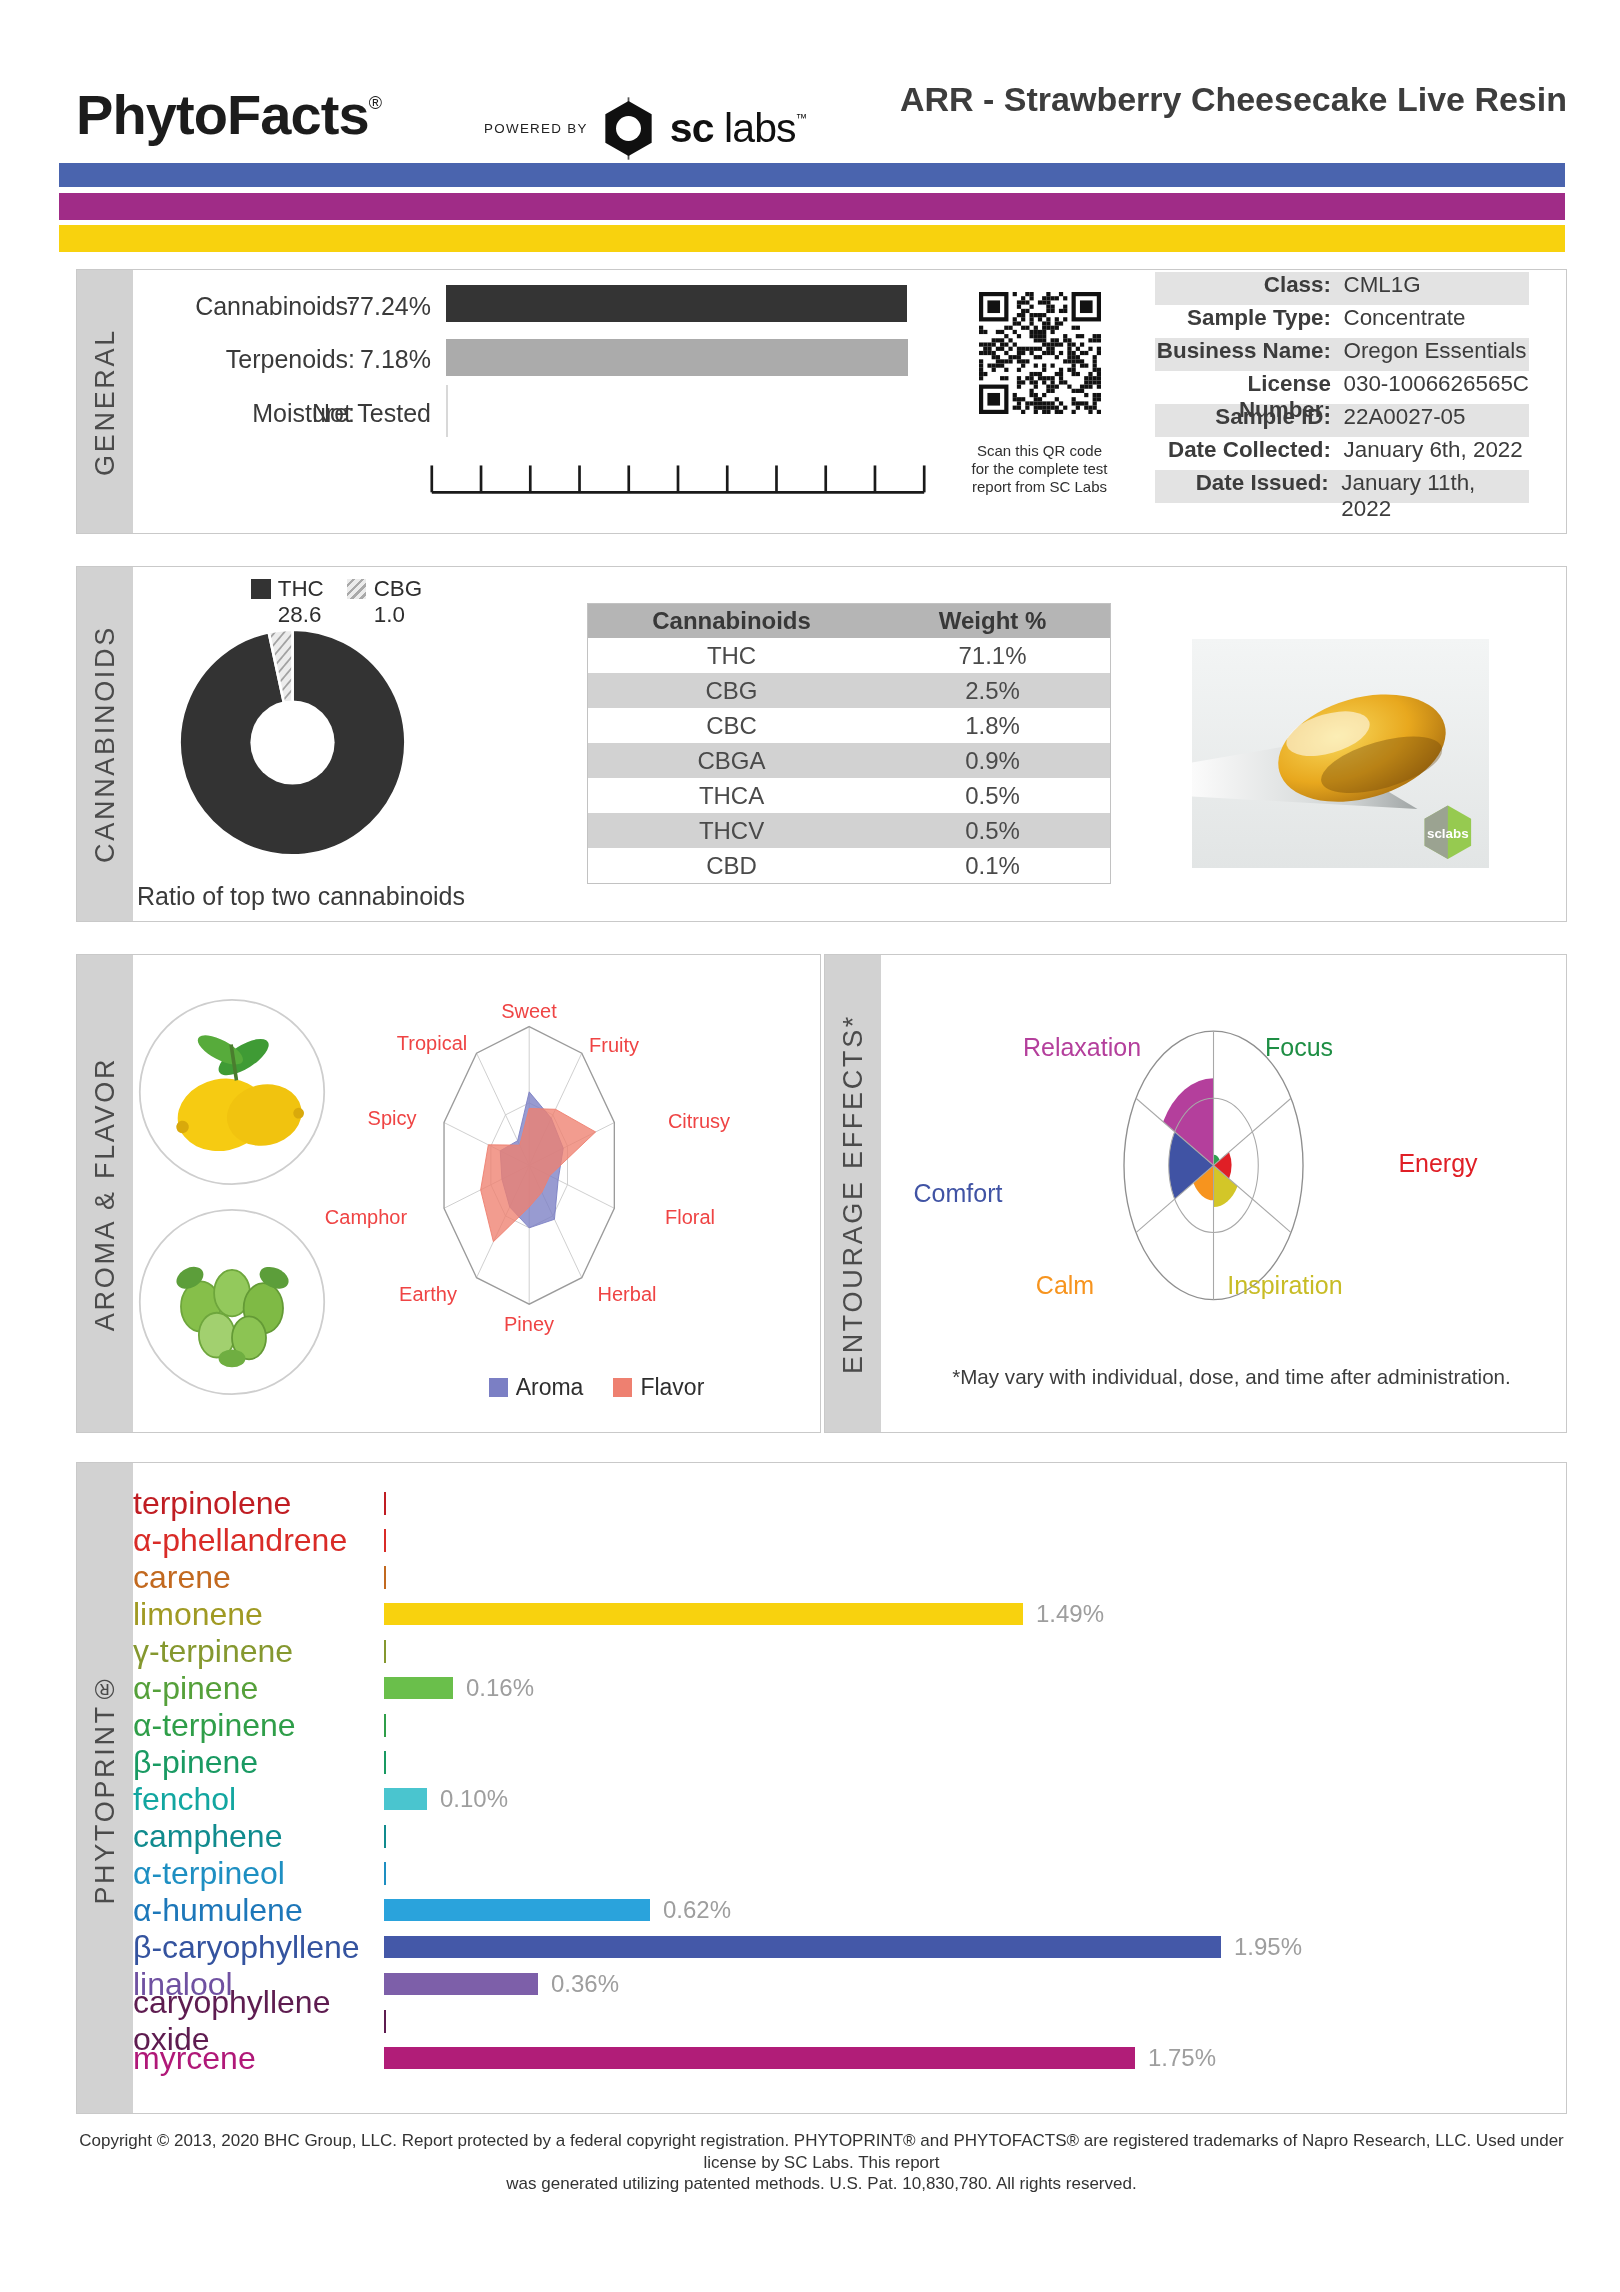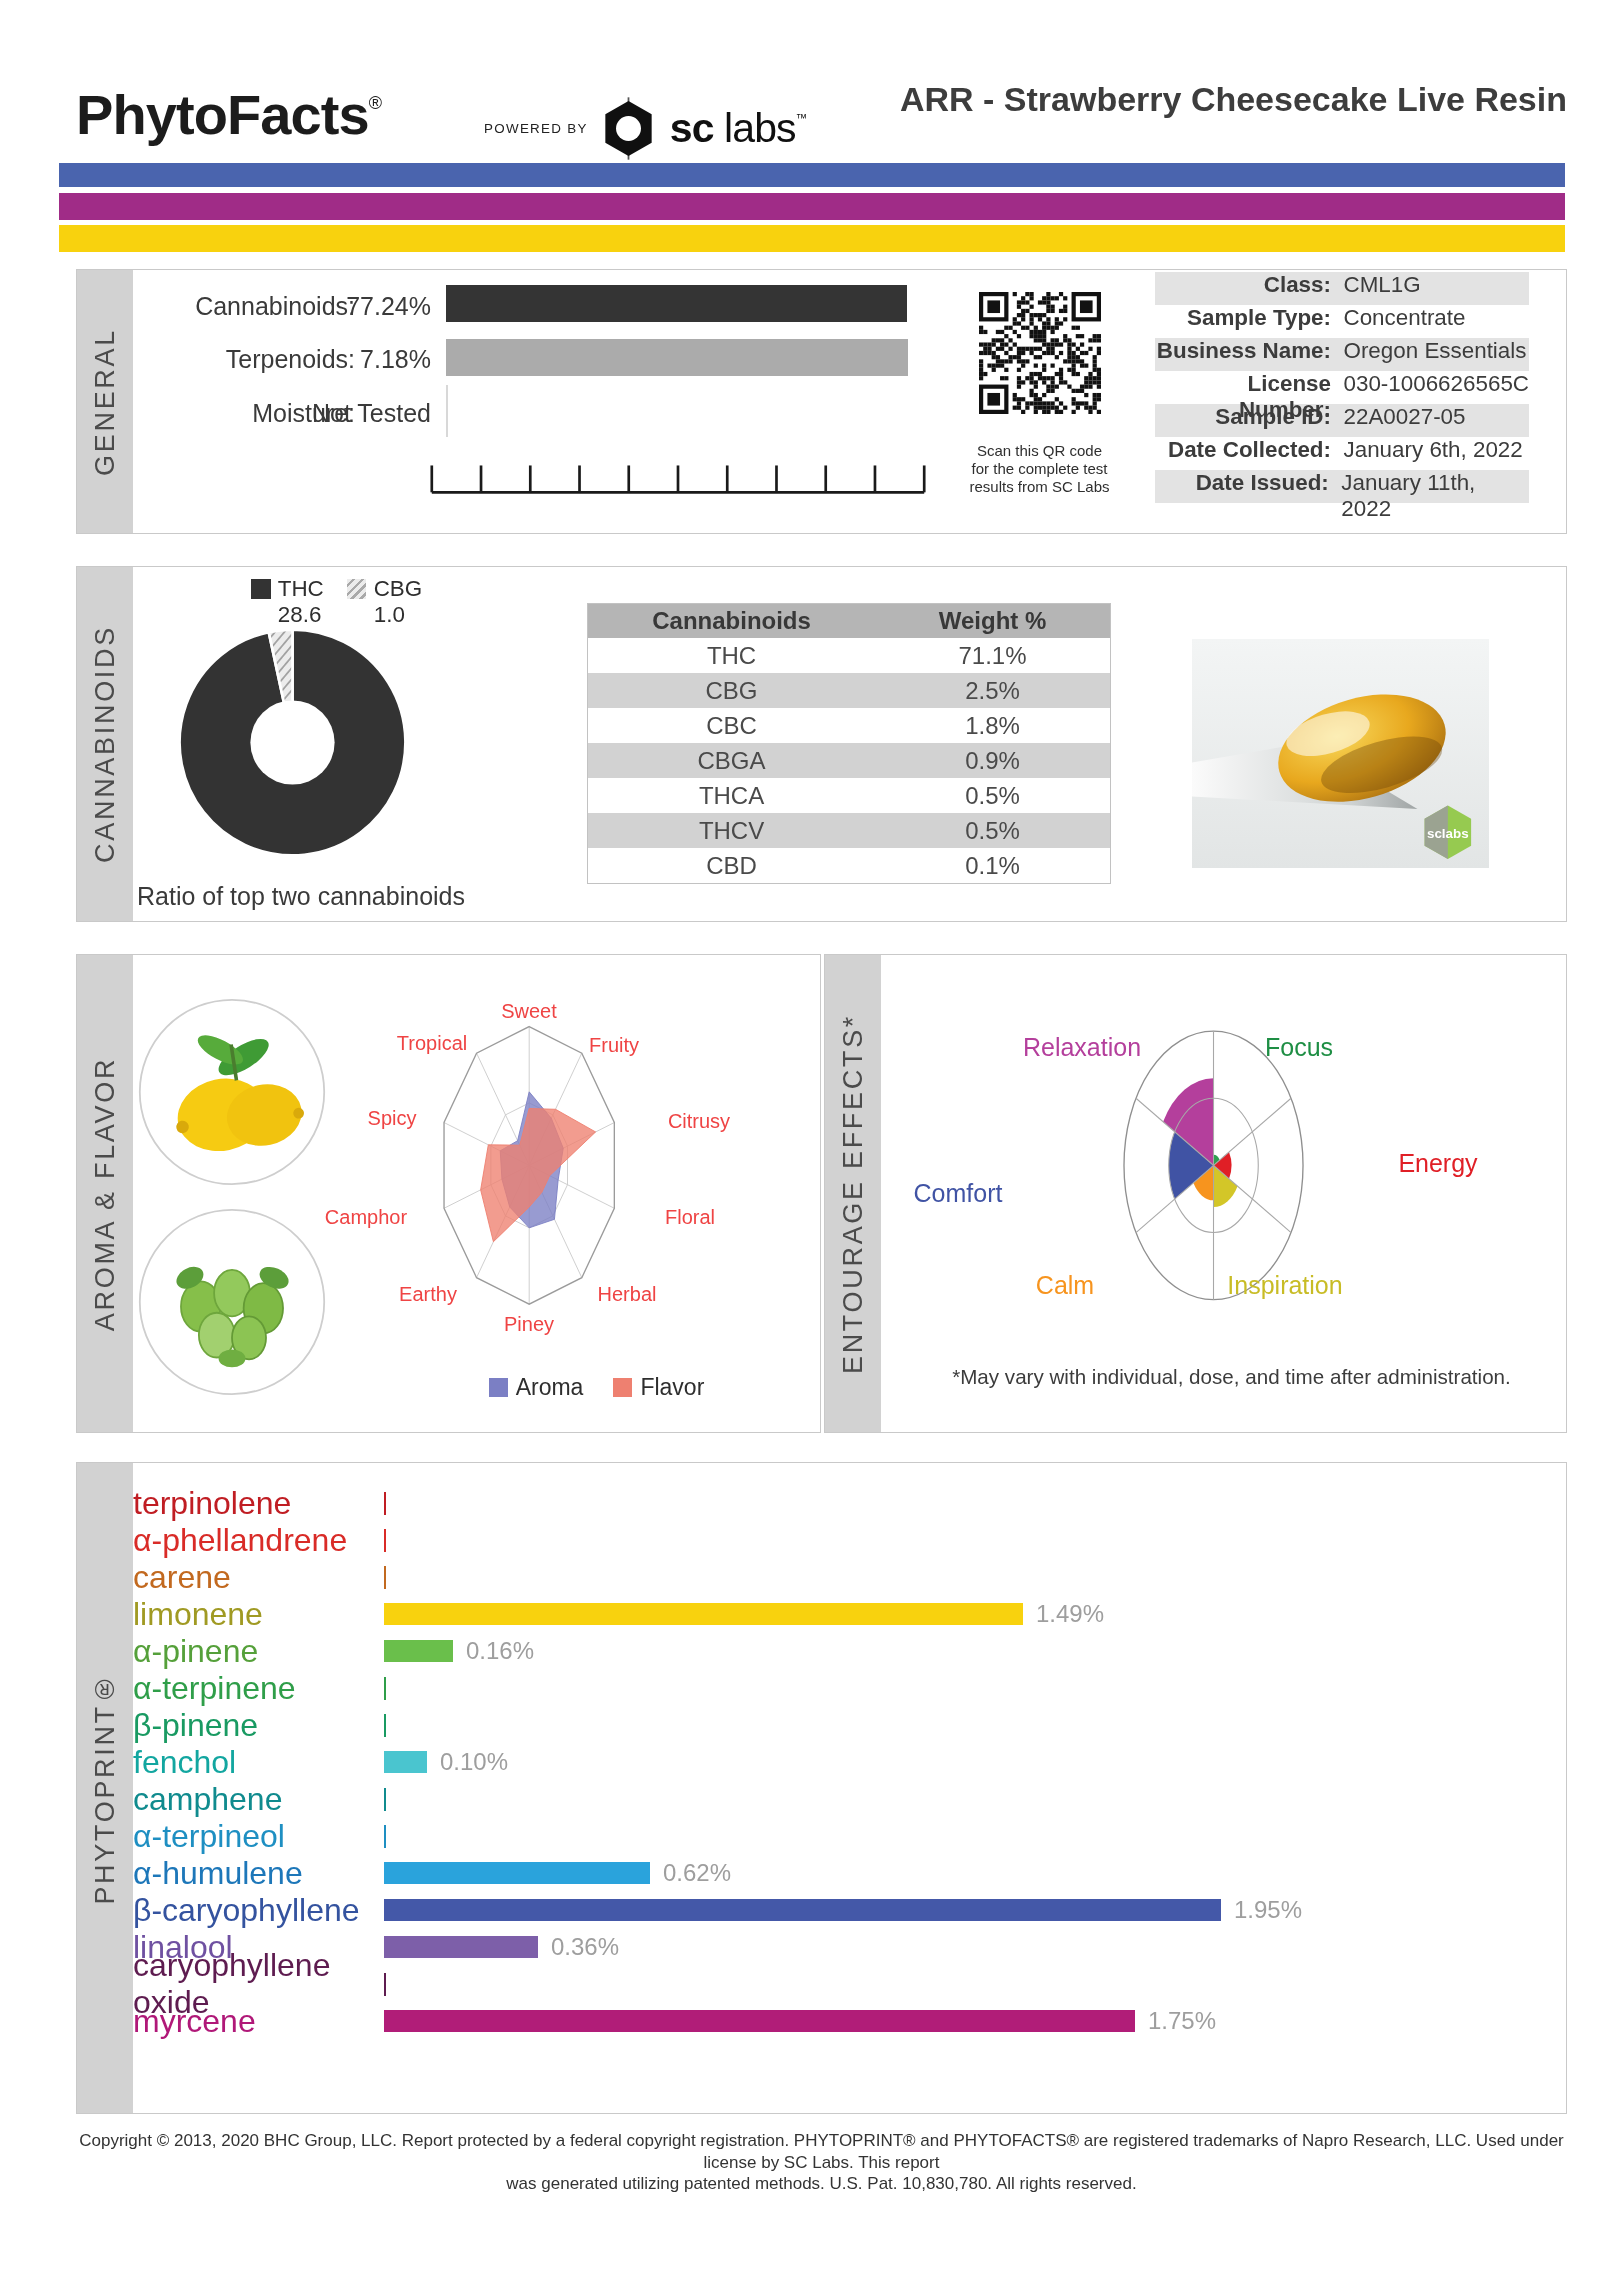--- a/index.html
+++ b/index.html
@@ -463,21 +463,21 @@
         <rect x="75.03448275862068" y="131.3103448275862" width="4.689655172413793" height="4.689655172413793" fill="#111"></rect>
         <rect x="84.41379310344827" y="131.3103448275862" width="4.689655172413793" height="4.689655172413793" fill="#111"></rect>
         <rect x="89.10344827586206" y="131.3103448275862" width="4.689655172413793" height="4.689655172413793" fill="#111"></rect>
         <rect x="103.17241379310344" y="131.3103448275862" width="4.689655172413793" height="4.689655172413793" fill="#111"></rect>
         <rect x="121.9310344827586" y="131.3103448275862" width="4.689655172413793" height="4.689655172413793" fill="#111"></rect>
         <rect x="131.3103448275862" y="131.3103448275862" width="4.689655172413793" height="4.689655172413793" fill="#111"></rect>
       </svg>
     <div class="qr-caption">
       <div>Scan this QR code</div>
       <div>for the complete test</div>
-      <div>results from SC Labs</div>
+      <div>report from SC Labs</div>
     </div>
 
     <div class="info-table" id="info-table">
         <div class="info-row alt">
           <span class="il">Class:</span>
           <span class="iv">CML1G</span>
         </div>
         <div class="info-row">
           <span class="il">Sample Type:</span>
           <span class="iv">Concentrate</span>
@@ -723,20 +723,24 @@
         <div class="trow">
           <span class="t-name" style="color: rgb(194, 105, 31);">carene</span>
           <div class="t-tick" style="background: rgb(194, 105, 31);"></div>
         </div>
         <div class="trow">
           <span class="t-name" style="color: rgb(160, 154, 35);">limonene</span>
           <div class="t-bar" style="width: 639px; background: rgb(248, 210, 14);"></div>
           <span class="t-val">1.49%</span>
         </div>
         <div class="trow">
+          <span class="t-name" style="color: rgb(133, 152, 47);">γ-terpinene</span>
+          <div class="t-tick" style="background: rgb(133, 152, 47);"></div>
+        </div>
+        <div class="trow">
           <span class="t-name" style="color: rgb(85, 160, 58);">α-pinene</span>
           <div class="t-bar" style="width: 69px; background: rgb(106, 191, 75);"></div>
           <span class="t-val">0.16%</span>
         </div>
         <div class="trow">
           <span class="t-name" style="color: rgb(47, 158, 73);">α-terpinene</span>
           <div class="t-tick" style="background: rgb(47, 158, 73);"></div>
         </div>
         <div class="trow">
           <span class="t-name" style="color: rgb(25, 154, 98);">β-pinene</span>

